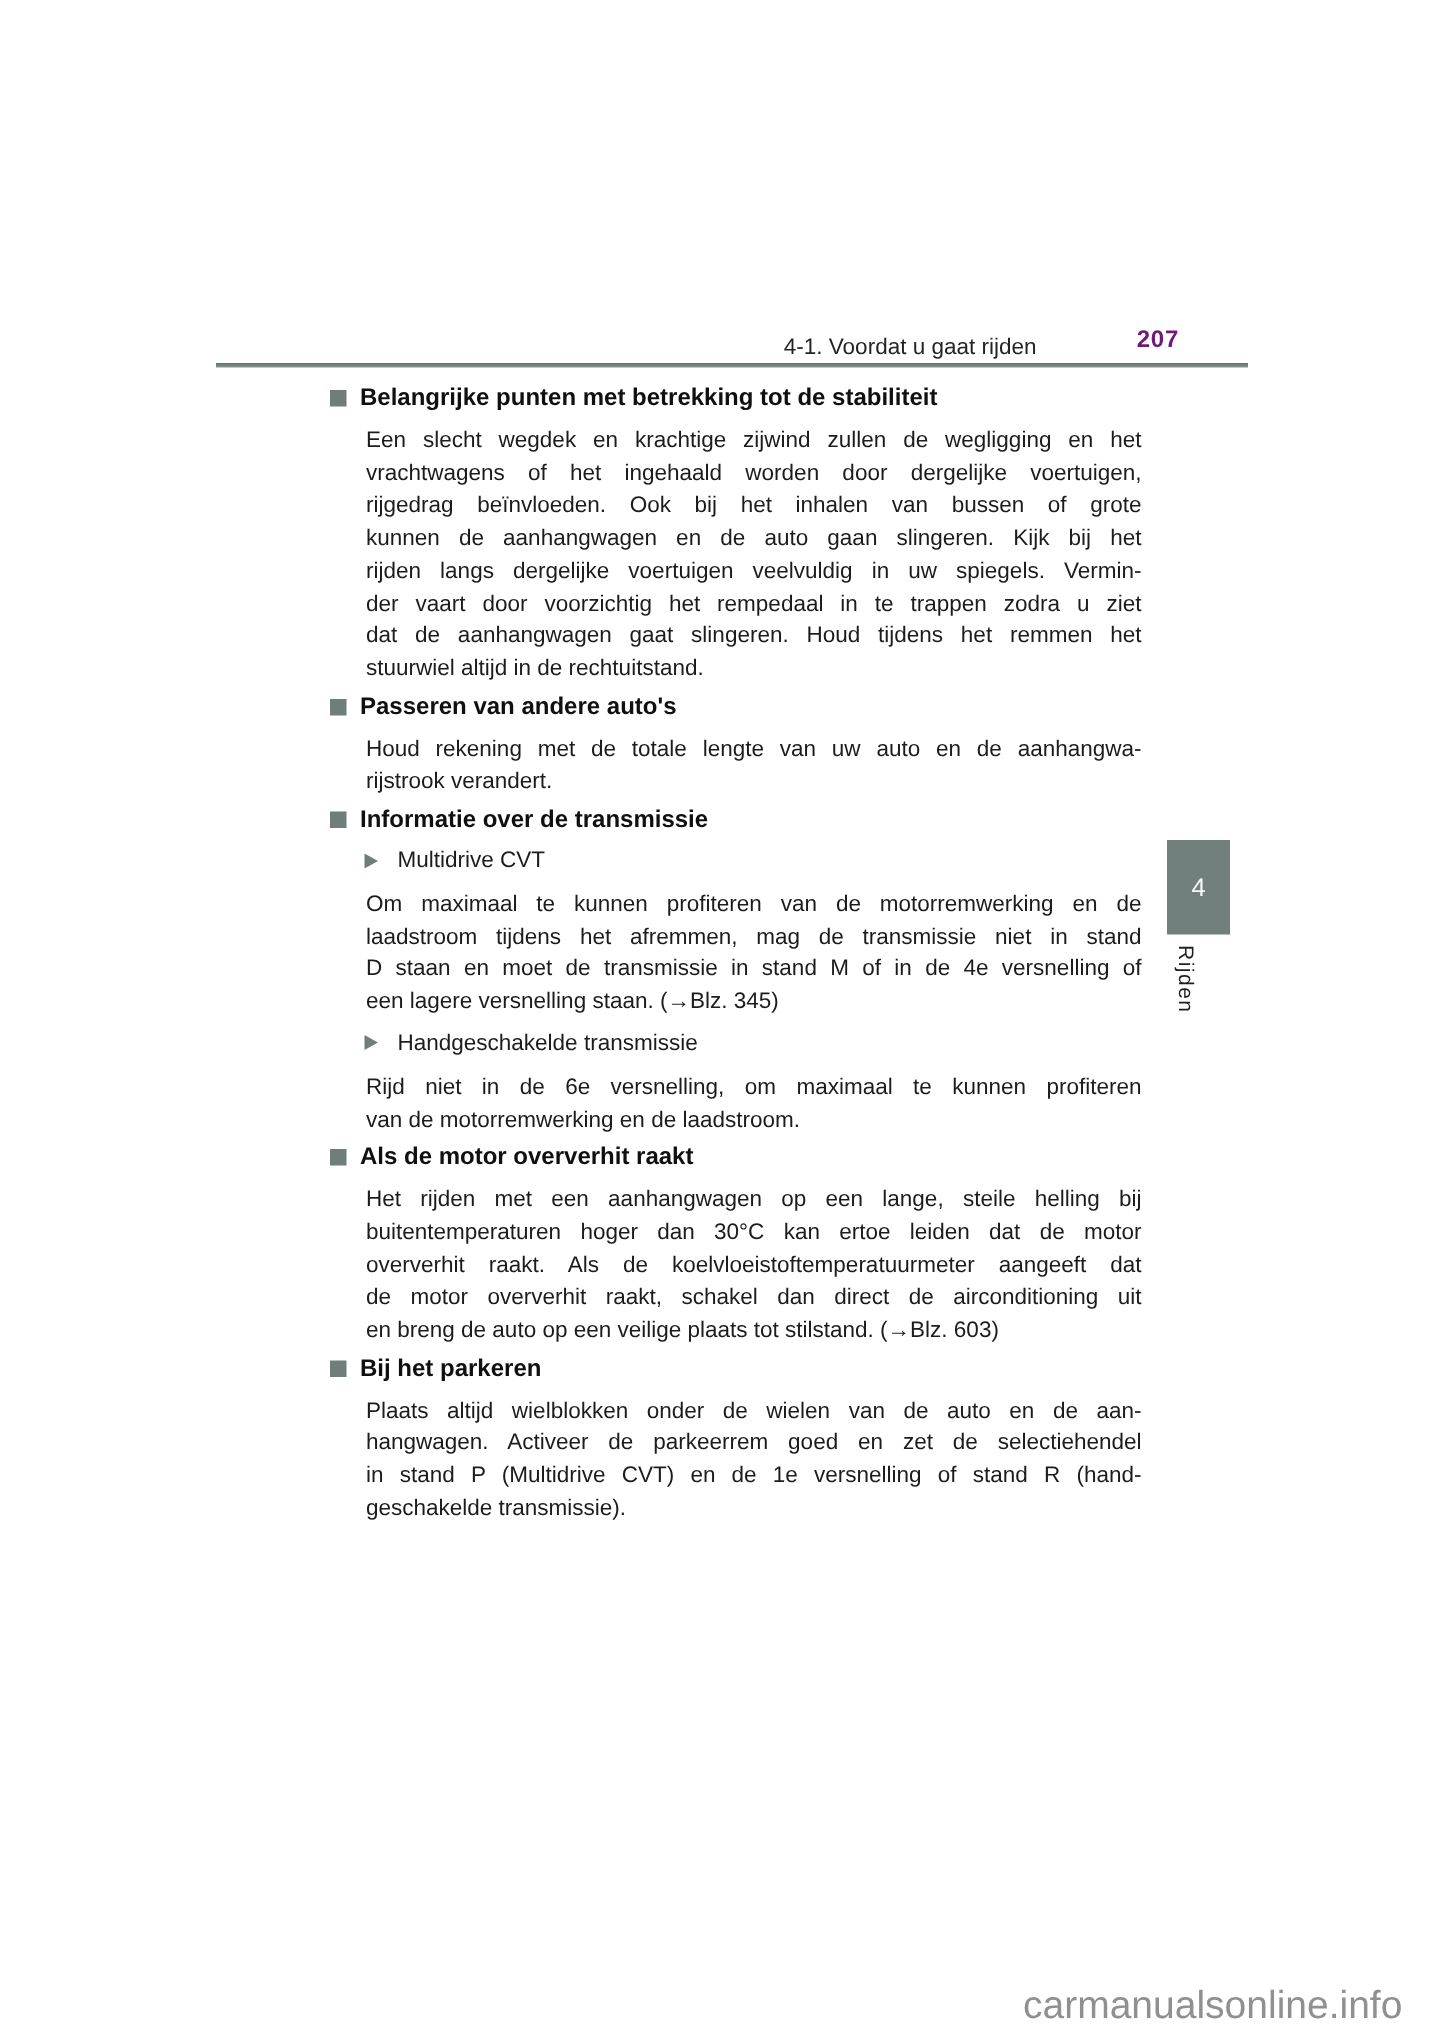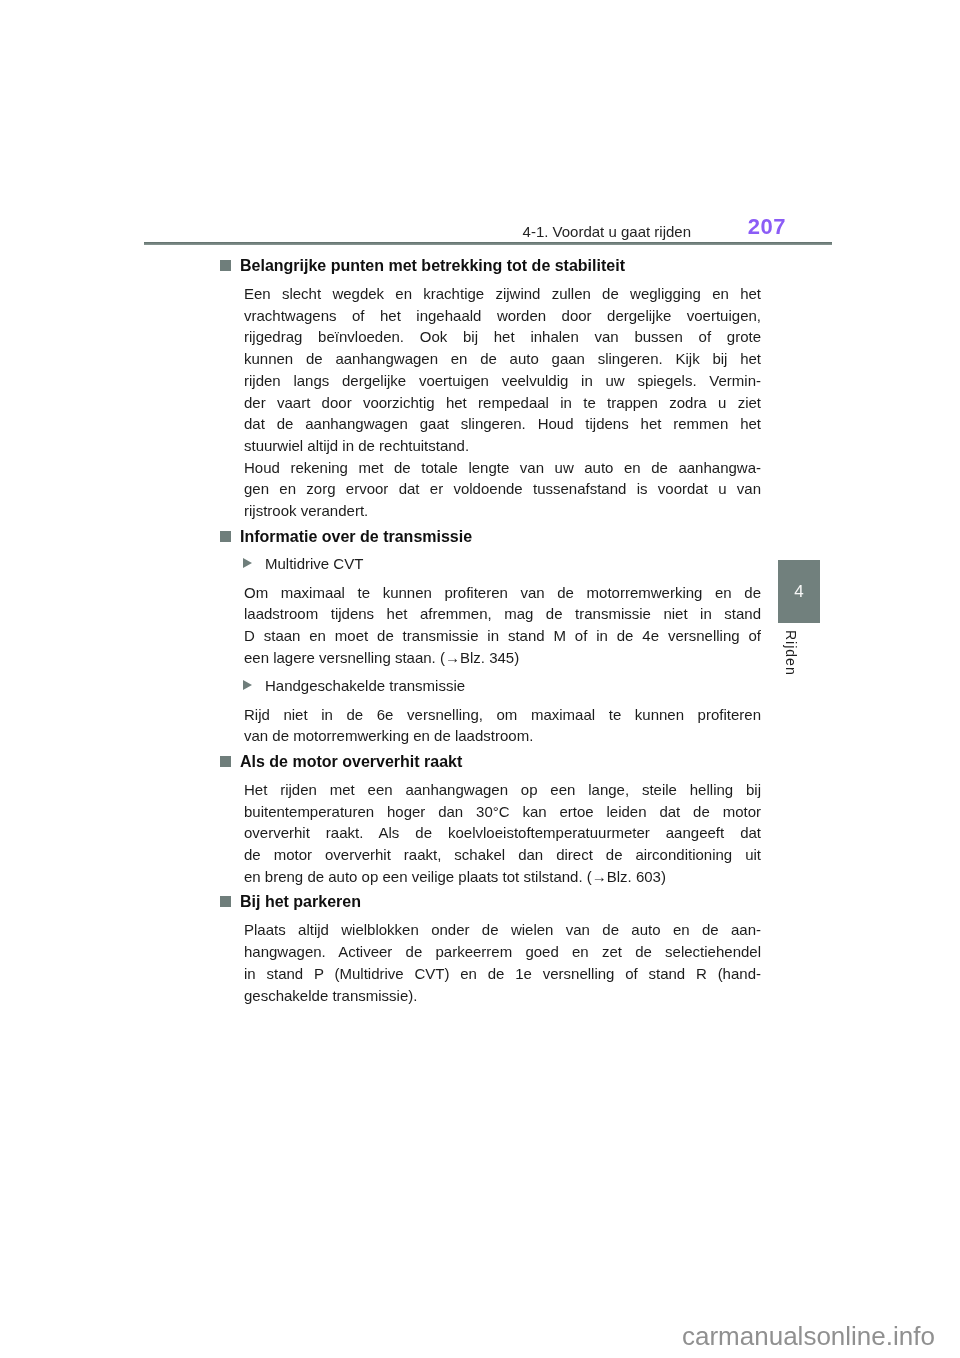--- a/index.html
+++ b/index.html
@@ -6,21 +6,21 @@
   html,body { background:#ffffff; }
   body {
     width:960px; height:1358px;
     position:relative; overflow:hidden;
     font-family:"Liberation Sans", sans-serif;
     color:#1c1c1c;
   }
   
   .page-header { position:absolute; left:144px; top:221px; width:688px; height:22px; }
   .running-title { position:absolute; right:141px; top:3px; font-size:15px; line-height:16px; color:#242424; white-space:nowrap; }
-  .page-number  { position:absolute; right:46px; top:-6px; font-size:22px; line-height:24px; font-weight:bold; color:#8b5cf6; letter-spacing:0.5px; }
+  .page-number  { position:absolute; right:46px; top:-6px; font-size:16px; line-height:24px; font-weight:bold; color:#701a75; letter-spacing:0.5px; }
   .header-rule  { position:absolute; left:144px; top:242px; width:688px; height:3px;
                   background:linear-gradient(#5f6f6b,#8a9894); }
   
   .content { position:absolute; left:220px; top:256px; width:537px; }
   .heading-row { display:flex; align-items:flex-start; margin:5px 0 8px 0; }
   .section:first-child > .heading-row { margin-top:0; }
   .sq-bullet { width:11px; height:11px; background:#6f7e7b; margin:4px 9px 0 0; flex:none; }
   .heading-text { font-size:16px; line-height:19px; font-weight:bold; color:#101010; }
   .para { margin-left:24px; width:517px; }
   .line { font-size:15px; line-height:21.7px; color:#1c1c1c;
@@ -62,23 +62,26 @@
         <div class="line">vrachtwagens of het ingehaald worden door dergelijke voertuigen,</div>
         <div class="line">rijgedrag beïnvloeden. Ook bij het inhalen van bussen of grote</div>
         <div class="line">kunnen de aanhangwagen en de auto gaan slingeren. Kijk bij het</div>
         <div class="line">rijden langs dergelijke voertuigen veelvuldig in uw spiegels. Vermin-</div>
         <div class="line">der vaart door voorzichtig het rempedaal in te trappen zodra u ziet</div>
         <div class="line">dat de aanhangwagen gaat slingeren. Houd tijdens het remmen het</div>
         <div class="line last">stuurwiel altijd in de rechtuitstand.</div>
       </div>
     </section>
     <section class="section">
+      <div class="heading-row">
+        <span class="sq-bullet"></span>
+        <h2 class="heading-text">Passeren van andere auto's</h2>
+      </div>
       <div class="para">
         <div class="line">Houd rekening met de totale lengte van uw auto en de aanhangwa-</div>
-        <div class="line">gen en zorg ervoor dat er voldoende tussenafstand is voordat u van</div>
         <div class="line last">rijstrook verandert.</div>
       </div>
     </section>
     <section class="section">
       <div class="heading-row">
         <span class="sq-bullet"></span>
         <h2 class="heading-text">Informatie over de transmissie</h2>
       </div>
       <div class="sub-row">
         <span class="tri-bullet"></span>

